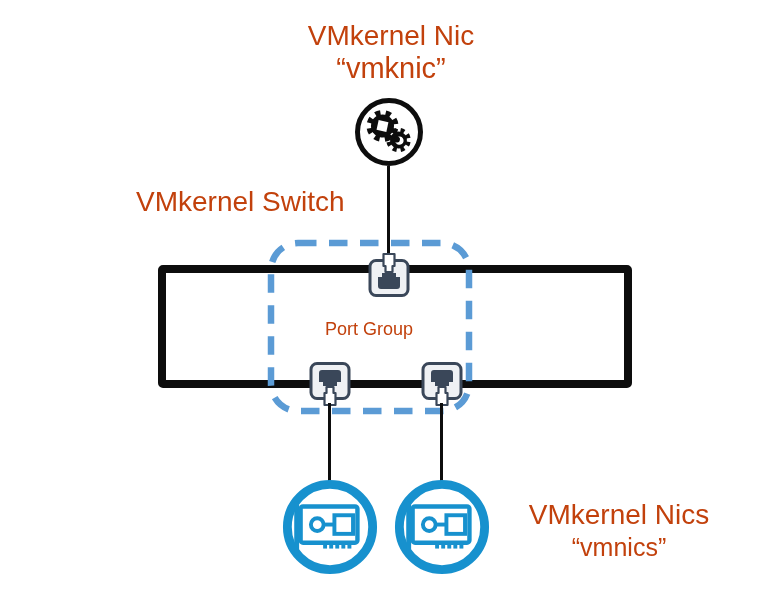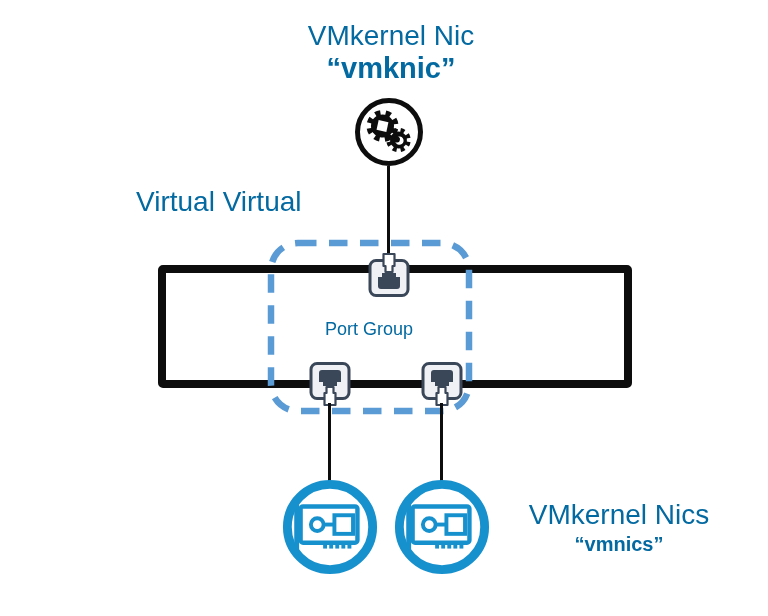--- a/index.html
+++ b/index.html
@@ -1,30 +1,30 @@
 <!DOCTYPE html>
 <html style="--dashed-box-blue: #5B9BD5; --nic-blue: #1791CE; --port-dark: #3A4759; --port-light: #EFF1F4; --stroke-black: #0D0D0D;"><head>
 <meta charset="utf-8">
 <style>
   html,body{margin:0;padding:0;background:#ffffff;}
   .canvas{
     position:relative;width:768px;height:616px;background:#ffffff;overflow:hidden;
-    font-family:"Liberation Sans","DejaVu Sans",sans-serif;color:#0369a1;
+    font-family:"Liberation Sans","DejaVu Sans",sans-serif;color:#c2410c;
   }
   .t{position:absolute;white-space:nowrap;line-height:1.15;}
   .center{text-align:center;}
-  .bold{font-weight:bold;}
+  .bold{font-weight:normal;}
 
   .vmk-line1{left:231px;top:20px;width:320px;font-size:28px;}
   .vmk-line2{left:231px;top:52px;width:320px;font-size:29px;}
   .vswitch{left:136px;top:186px;font-size:28px;}
   .portgroup{left:289px;top:291px;width:160px;font-size:18px;margin-top:28px;}
   .nicteaming{left:259px;top:313px;width:220px;font-size:27px;}
   .phys-line1{left:520px;top:499px;width:198px;font-size:28px;}
-  .phys-line2{left:520px;top:533px;width:198px;font-size:20px;}
+  .phys-line2{left:520px;top:533px;width:198px;font-size:25px;}
 
   .switch-box{
     position:absolute;left:158px;top:265px;width:474px;height:123px;
     border:8px solid var(--stroke-black);border-radius:5px;box-sizing:border-box;
   }
   .vline{position:absolute;width:3px;background:var(--stroke-black);}
   .line-gear{left:387px;top:166px;height:88px;}
   .line-p1{left:328px;top:403px;height:78px;}
   .line-p2{left:440px;top:403px;height:78px;}
 
@@ -64,21 +64,21 @@
     <g transform="translate(9.5,8) rotate(10)">
       <circle class="gear-teeth" r="9.5" stroke-width="5.5" stroke-dasharray="3.73 3.73"></circle>
       <circle class="gear-solid" r="8.5"></circle>
       <circle cx="1" cy="0.5" r="4.2" fill="#ffffff"></circle>
       <circle class="gear-solid" cx="-1.6" cy="-0.3" r="3"></circle>
     </g>
   </svg>
 
   <div class="vline line-gear"></div>
 
-  <div class="t vswitch">Virtual Virtual</div>
+  <div class="t vswitch">VMkernel Switch</div>
   <div class="switch-box"></div>
 
   <svg class="dash-svg" width="212" height="182" viewBox="0 0 212 182">
     <rect class="dash-rect" x="7" y="7" width="198" height="168" rx="27"></rect>
   </svg>
 
   <div class="t center portgroup">Port Group</div>
 
   <svg class="port-top" width="48" height="60" viewBox="-24 -30 48 60">
     <defs>

